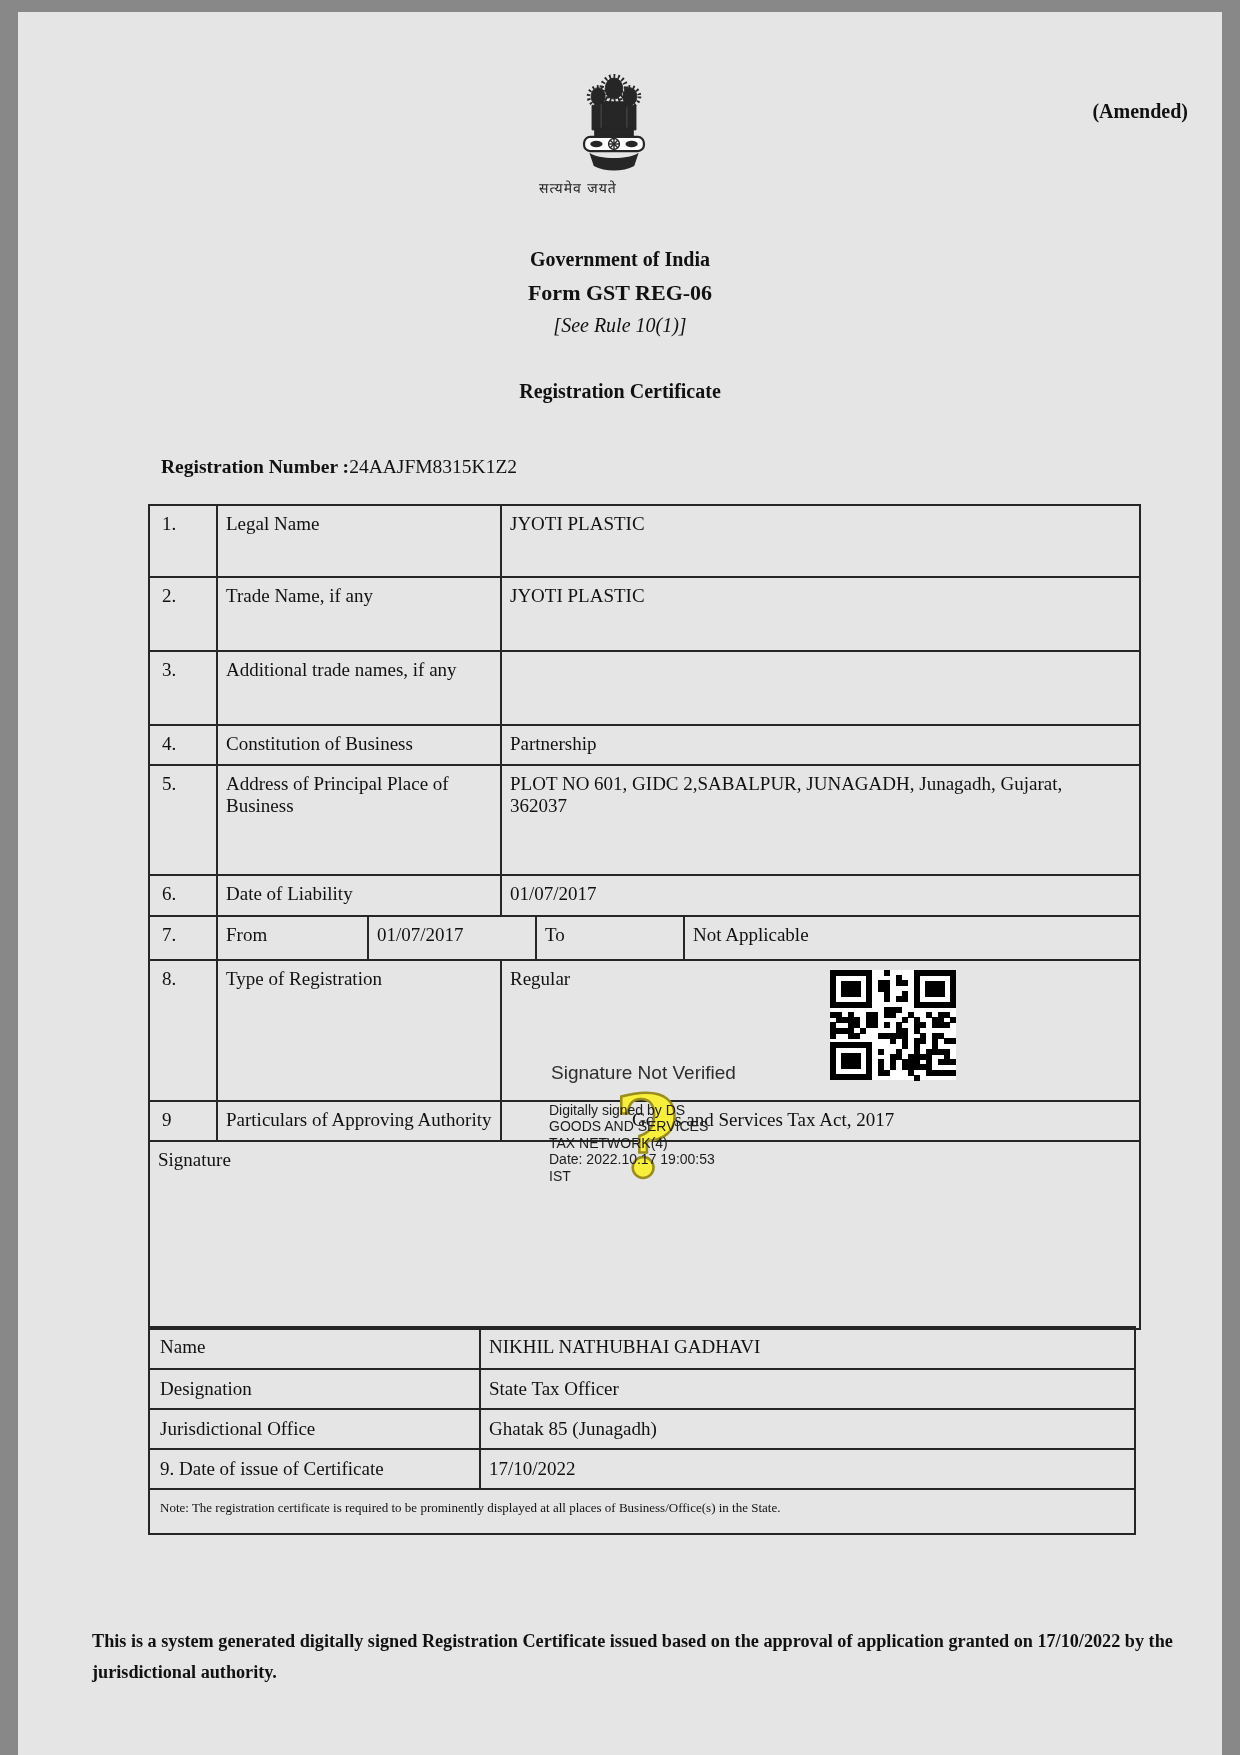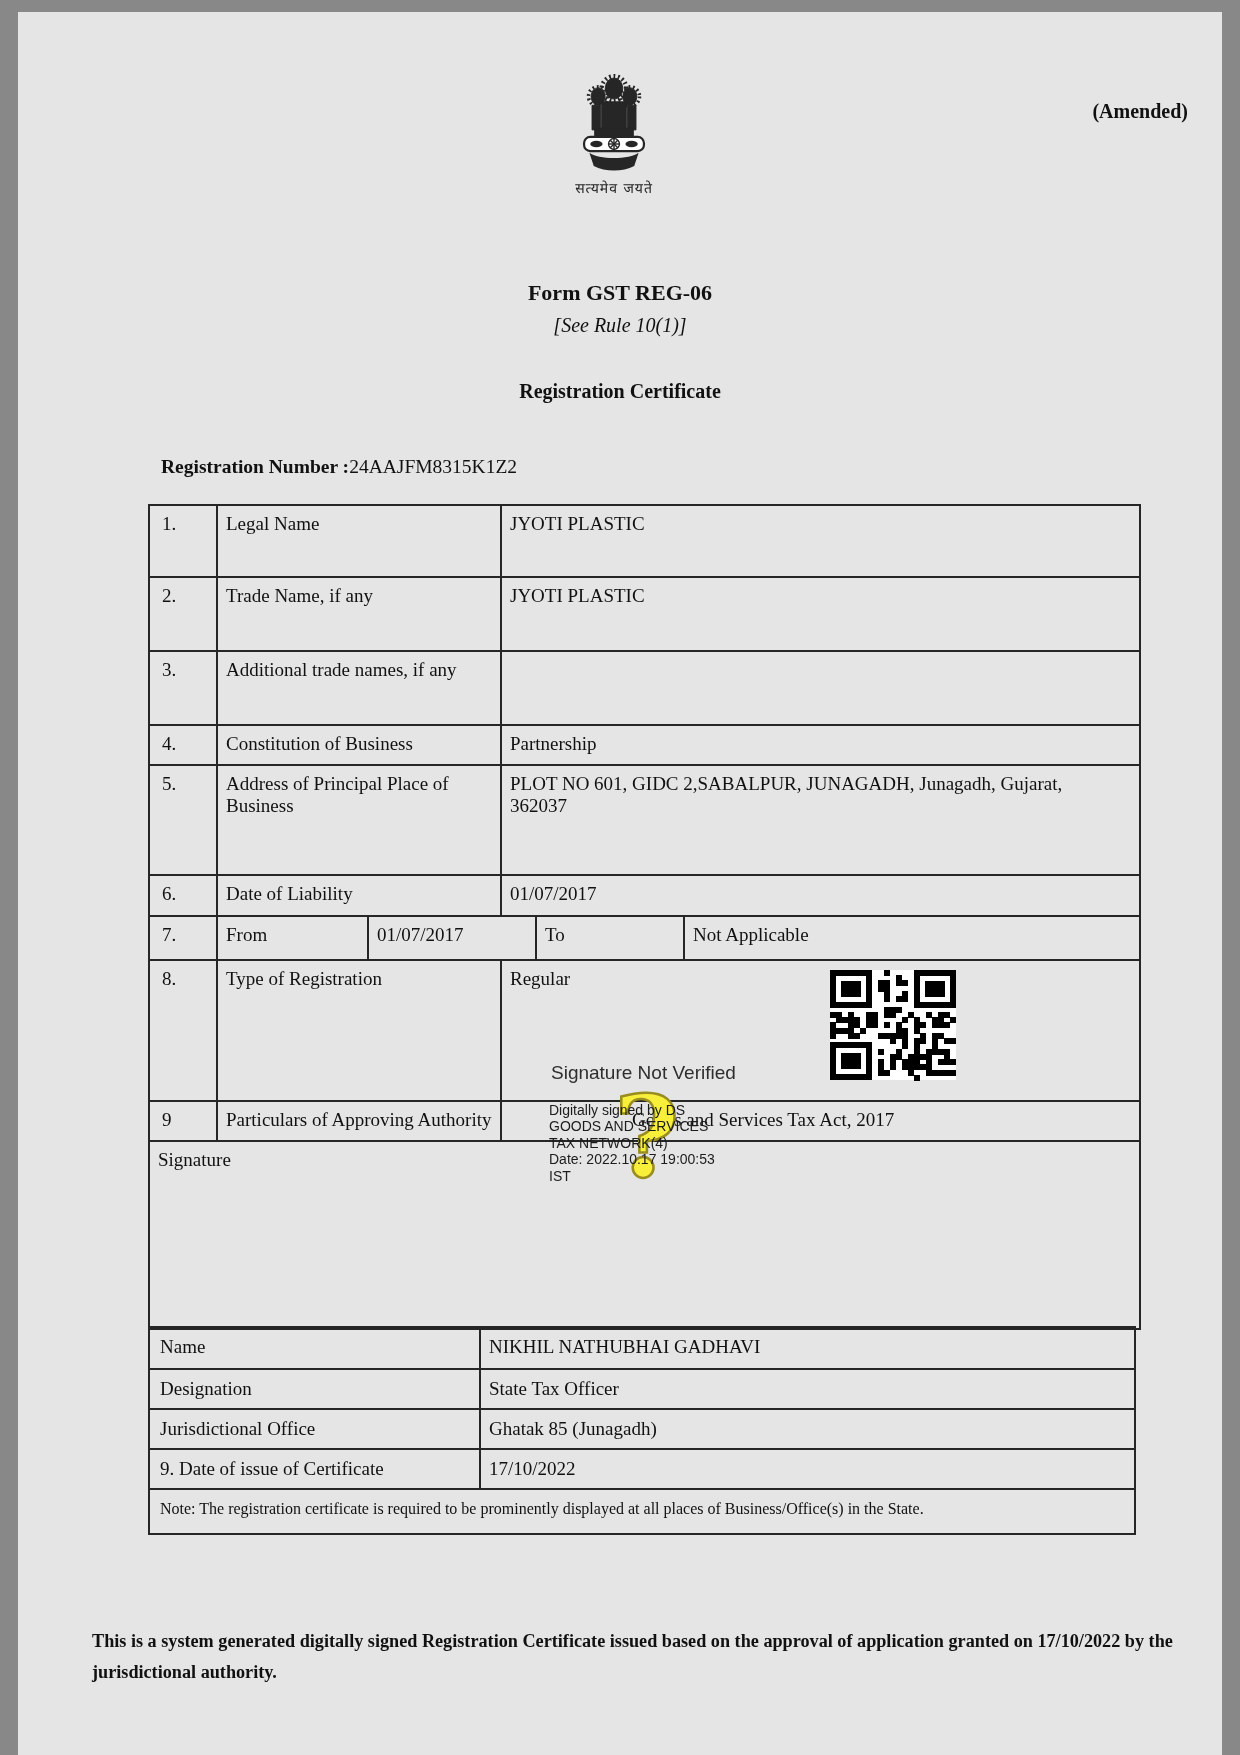--- a/index.html
+++ b/index.html
@@ -6,21 +6,21 @@
   body { background:#888; }
   .page {
     position:relative; width:1204px; height:1755px; margin:12px auto;
     background:#e5e5e5; color:#111;
     font-family:"Liberation Serif","DejaVu Serif",serif;
     overflow:hidden;
   }
   .b { font-weight:bold; }
   .amended { position:absolute; top:88px; left:860px; width:310px; text-align:right;
              font-size:20px; font-weight:bold; }
-  .emblem { position:absolute; top:58px; left:0; right:12px; margin:auto; width:150px; text-align:center; }
+  .emblem { position:absolute; top:58px; left:0; right:12px; margin:auto; width:150px; text-align:left; }
   .emblem svg { display:block; margin:0 auto; }
   .emblem-caption { margin-top:4px; font-family:"DejaVu Sans",sans-serif; font-size:14px;
                     color:#222; letter-spacing:1px; }
   .h-center { position:absolute; left:0; right:0; text-align:center; }
   .h-gov  { top:236px; font-size:20px; font-weight:bold; }
   .h-form { top:268px; font-size:22px; font-weight:bold; }
   .h-rule { top:302px; font-size:20px; font-style:italic; }
   .h-cert { top:368px; font-size:20px; font-weight:bold; }
   .regline { position:absolute; top:444px; left:143px; font-size:19.5px; }
   .regline .num { font-weight:normal; }
@@ -59,21 +59,21 @@
            font-family:"Liberation Sans","DejaVu Sans",sans-serif; font-size:14px;
            line-height:16.4px; color:#1c1c1c; }
 
   
   .t2 { position:absolute; left:130px; top:1314px; width:988px;
         border:2px solid #262626; z-index:1; }
   .t2 .lab2 { width:331px; border-right:2px solid #262626; font-size:19px; padding:8px 6px 0 10px; }
   .t2 .val2 { flex:1; font-size:19px; padding:8px 6px 0 8px; }
   .o-row { height:40px; display:flex; border-top:2px solid #262626; }
   .o-row:first-child { border-top:none; }
-  .note-row { height:45px; border-top:2px solid #262626; font-size:16px; padding:10px 8px 0 10px; }
+  .note-row { height:45px; border-top:2px solid #262626; font-size:13px; padding:10px 8px 0 10px; }
 
   .footer { position:absolute; left:74px; top:1614px; width:1125px;
             font-size:18.2px; font-weight:bold; line-height:31px; }
 </style>
 </head>
 <body>
 
 <div class="page">
 
   <div class="amended">(Amended)</div>
@@ -100,20 +100,21 @@
         <line x1="45.7" y1="79.7" x2="54.3" y2="88.3"></line>
         <line x1="45.7" y1="88.3" x2="54.3" y2="79.7"></line>
       </g>
       <ellipse cx="30" cy="84" rx="7" ry="3.6" fill="#262626"></ellipse>
       <ellipse cx="70" cy="84" rx="7" ry="3.6" fill="#262626"></ellipse>
       <path d="M22,94 C32,102 68,102 78,94 L73,109 C60,116 40,116 27,109 Z" fill="#262626"></path>
     </svg>
     <div class="emblem-caption">सत्यमेव जयते</div>
   </div>
 
+  <div class="h-center h-gov">Government of India</div>
   <div class="h-center h-form">Form GST REG-06</div>
   <div class="h-center h-rule">[See Rule 10(1)]</div>
   <div class="h-center h-cert">Registration Certificate</div>
 
   <div class="regline">
     <span class="b">Registration Number :</span><span class="num">24AAJFM8315K1Z2</span>
   </div>
 
   <div class="t1">
     <div class="row r1">

